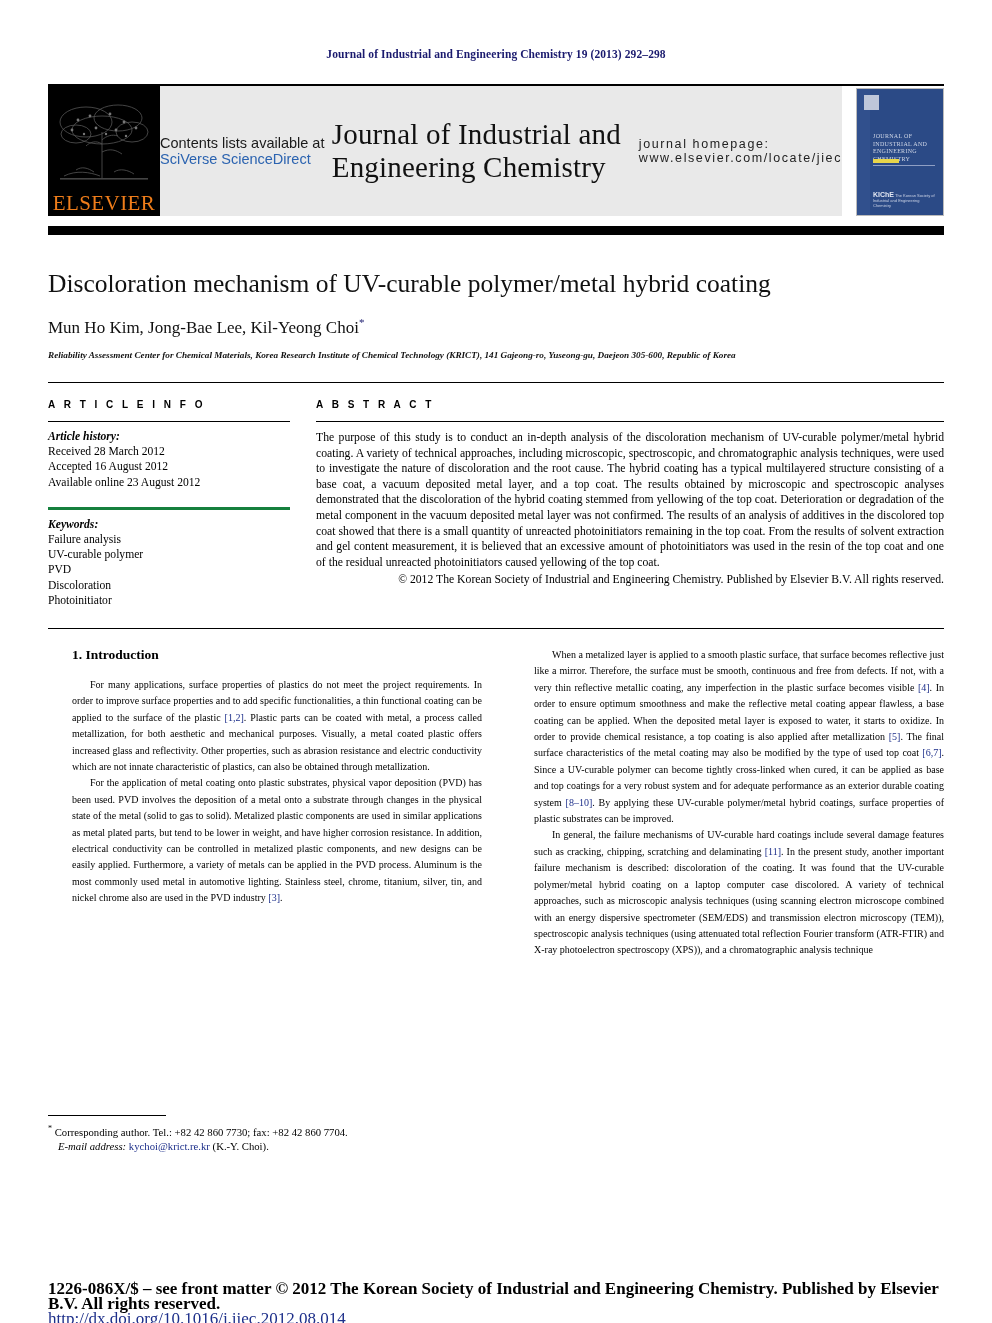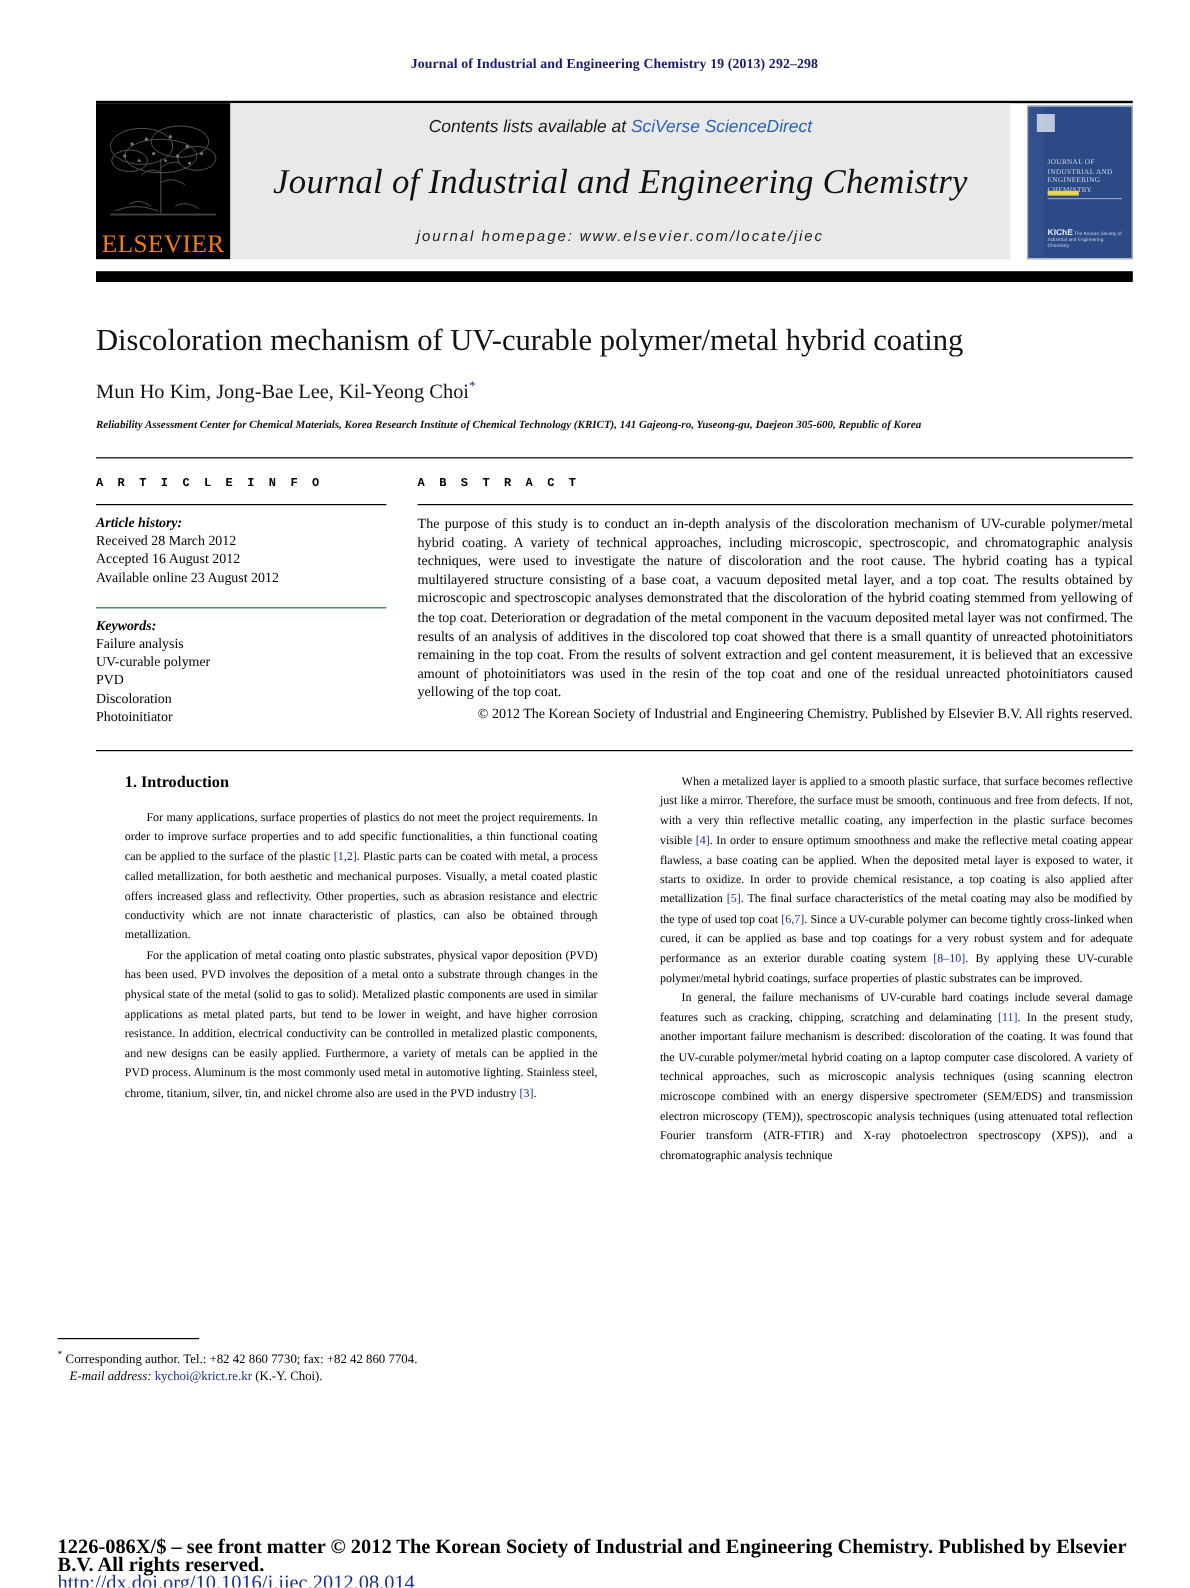--- a/index.html
+++ b/index.html
@@ -13,21 +13,20 @@
     font-family: "Liberation Serif", serif;
     color: #000000;
     position: relative;
     overflow: hidden;
   }
   .page {
     width: 992px;
     height: 1323px;
     position: relative;
     box-sizing: border-box;
-    padding-left: 32px;
   }
 
   
   .running-head {
     text-align: center;
     font-family: "Liberation Serif", serif;
     font-weight: bold;
     font-size: 11.5px;
     color: #1a1a6e;
     padding-top: 48px;
@@ -58,25 +57,22 @@
     font-size: 21px;
     letter-spacing: 0.4px;
     color: #ef7d1a;
     line-height: 1;
     margin-top: 1px;
   }
   .masthead-center {
     flex: 1 1 auto;
     background: #e9e9e9;
     display: flex;
-    flex-direction: column;
     align-items: center;
-    justify-content: space-between;
     padding: 12px 0 12px 0;
-    font-style: italic;
   }
   .contents-line {
     font-family: "Liberation Sans", sans-serif;
     font-size: 14.5px;
     color: #1a1a1a;
   }
   .contents-line .sd-link { color: #2b63b0; }
   .journal-title {
     font-family: "Liberation Serif", serif;
     font-size: 29px;
@@ -163,30 +159,30 @@
   .info-abstract {
     margin: 22px 48px 0 48px;
     border-top: 1px solid #000;
     padding-top: 16px;
     display: flex;
     gap: 26px;
   }
   .col-info { flex: 0 0 242px; }
   .col-abstract { flex: 1 1 auto; }
   .sec-head {
-    font-family: Liberation Mono, monospace;
+    font-family: Liberation Sans, sans-serif;
     font-weight: bold;
     font-size: 10px;
     letter-spacing: 3px;
     margin-bottom: 11px;
   }
   .rule { border-top: 1px solid #000; }
   .info-group { padding-top: 7px; font-size: 11.6px; line-height: 15.2px; }
   .info-group .ital { font-style: italic; font-weight: bold; }
-  .info-group.second { margin-top: 17px; border-top: 1px solid #15803d; }
+  .info-group.second { margin-top: 17px; border-top: 3px solid #15803d; }
   .abstract-body {
     padding-top: 8px;
     font-size: 11.7px;
     line-height: 15.6px;
     text-align: justify;
     font-family: "Liberation Serif", serif;
   }
   .copyright {
     margin-top: 2px;
     font-size: 11.7px;

